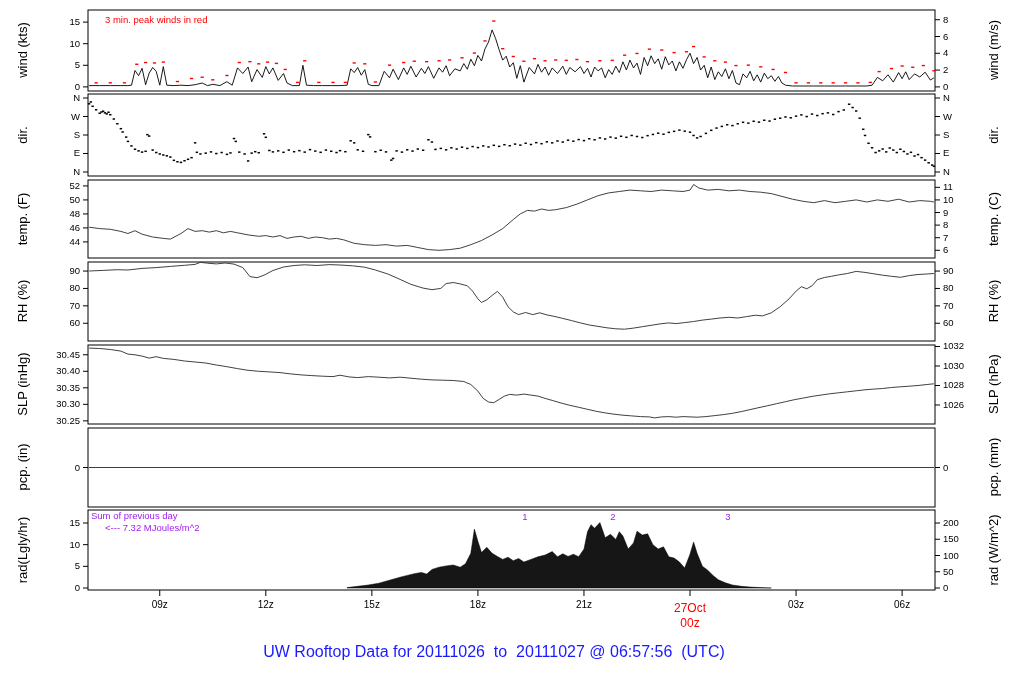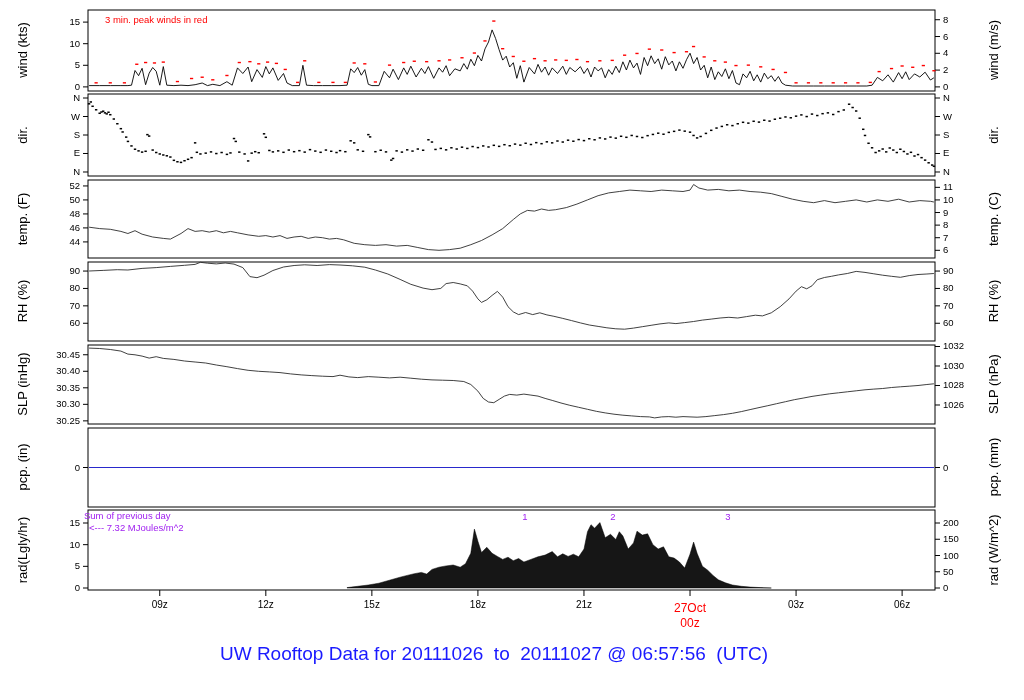--- a/index.html
+++ b/index.html
@@ -3,21 +3,21 @@
 <meta charset="utf-8">
 <style>
   html,body{margin:0;padding:0;background:#fff;}
   #stage{position:relative;width:1024px;height:700px;background:#fff;overflow:hidden;
          font-family:"Liberation Sans",sans-serif;}
   svg{position:absolute;left:0;top:0;font-family:"Liberation Sans",sans-serif;}
   .ylab{position:absolute;transform:translate(-50%,-50%) rotate(-90deg);
         font-size:13px;color:#000;white-space:nowrap;}
   .note{position:absolute;font-size:9.5px;white-space:nowrap;}
   #title{position:absolute;left:0;top:643px;width:988px;text-align:center;
-         font-size:19px;white-space:pre;}
+         font-size:16px;white-space:pre;}
 </style>
 </head>
 <body>
 
 <div id="stage">
   <svg id="chart" width="1024" height="700" viewBox="0 0 1024 700">
       <g>
         <rect x="88" y="10" width="847" height="81" fill="none" stroke="#000000" stroke-width="1"></rect>
         <line x1="83" y1="86.896" x2="88" y2="86.896" stroke="#000000" stroke-width="1"></line>
         <text x="80" y="89.896" text-anchor="end" font-size="9.5" fill="#000">0</text>
@@ -468,17 +468,17 @@
 
   <div class="ylab" style="left:993px;top:50px">wind (m/s)</div>
   <div class="ylab" style="left:993px;top:135px">dir.</div>
   <div class="ylab" style="left:993px;top:219px">temp. (C)</div>
   <div class="ylab" style="left:993px;top:301px">RH (%)</div>
   <div class="ylab" style="left:993px;top:384px">SLP (hPa)</div>
   <div class="ylab" style="left:993px;top:467px">pcp. (mm)</div>
   <div class="ylab" style="left:993px;top:550px">rad (W/m^2)</div>
 
   <div class="note" style="left:105px;top:14px;color:#ff0000">3 min. peak winds in red</div>
-  <div class="note" style="left:84px;top:510px;color:#a020f0">Sum of previous day</div>
-  <div class="note" style="left:89px;top:522px;color:#a020f0">&lt;--- 7.32 MJoules/m^2</div>
+  <div class="note" style="left:91px;top:510px;color:#a020f0">Sum of previous day</div>
+  <div class="note" style="left:105px;top:522px;color:#a020f0">&lt;--- 7.32 MJoules/m^2</div>
 
   <div id="title" style="color:#1a1aff">UW Rooftop Data for 20111026  to  20111027 @ 06:57:56  (UTC)</div>
 </div>
 
 </body></html>

